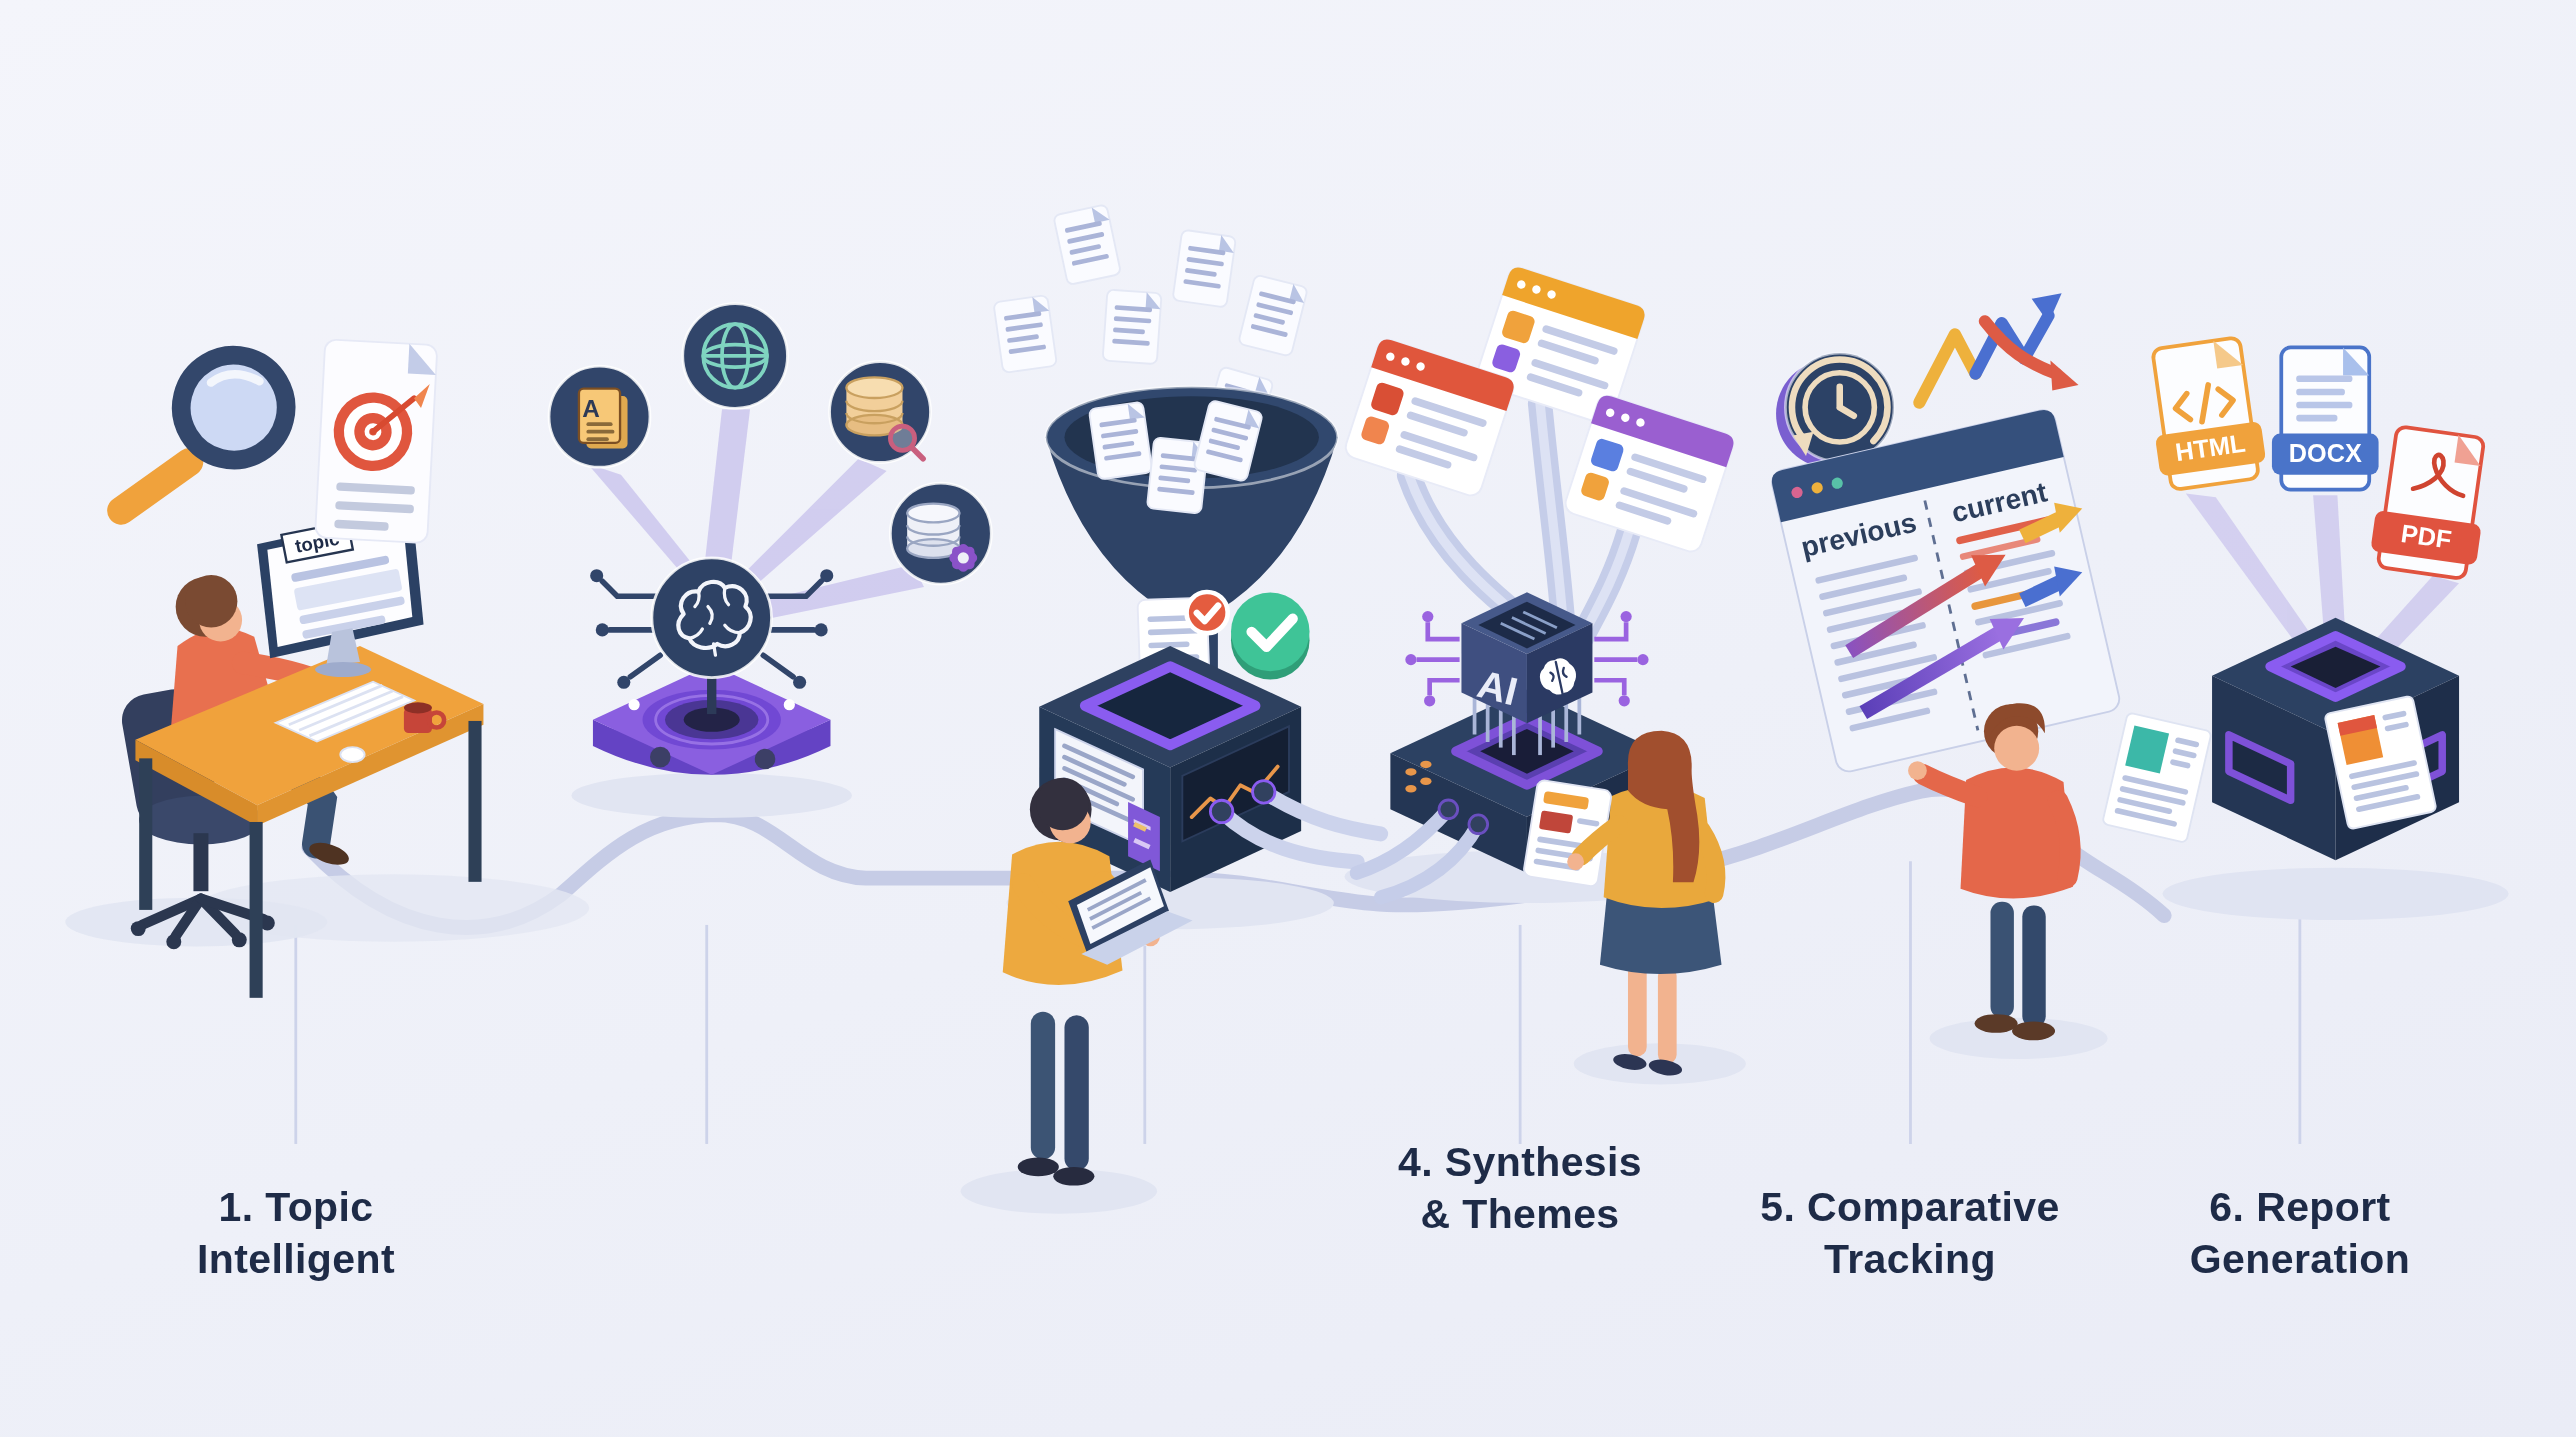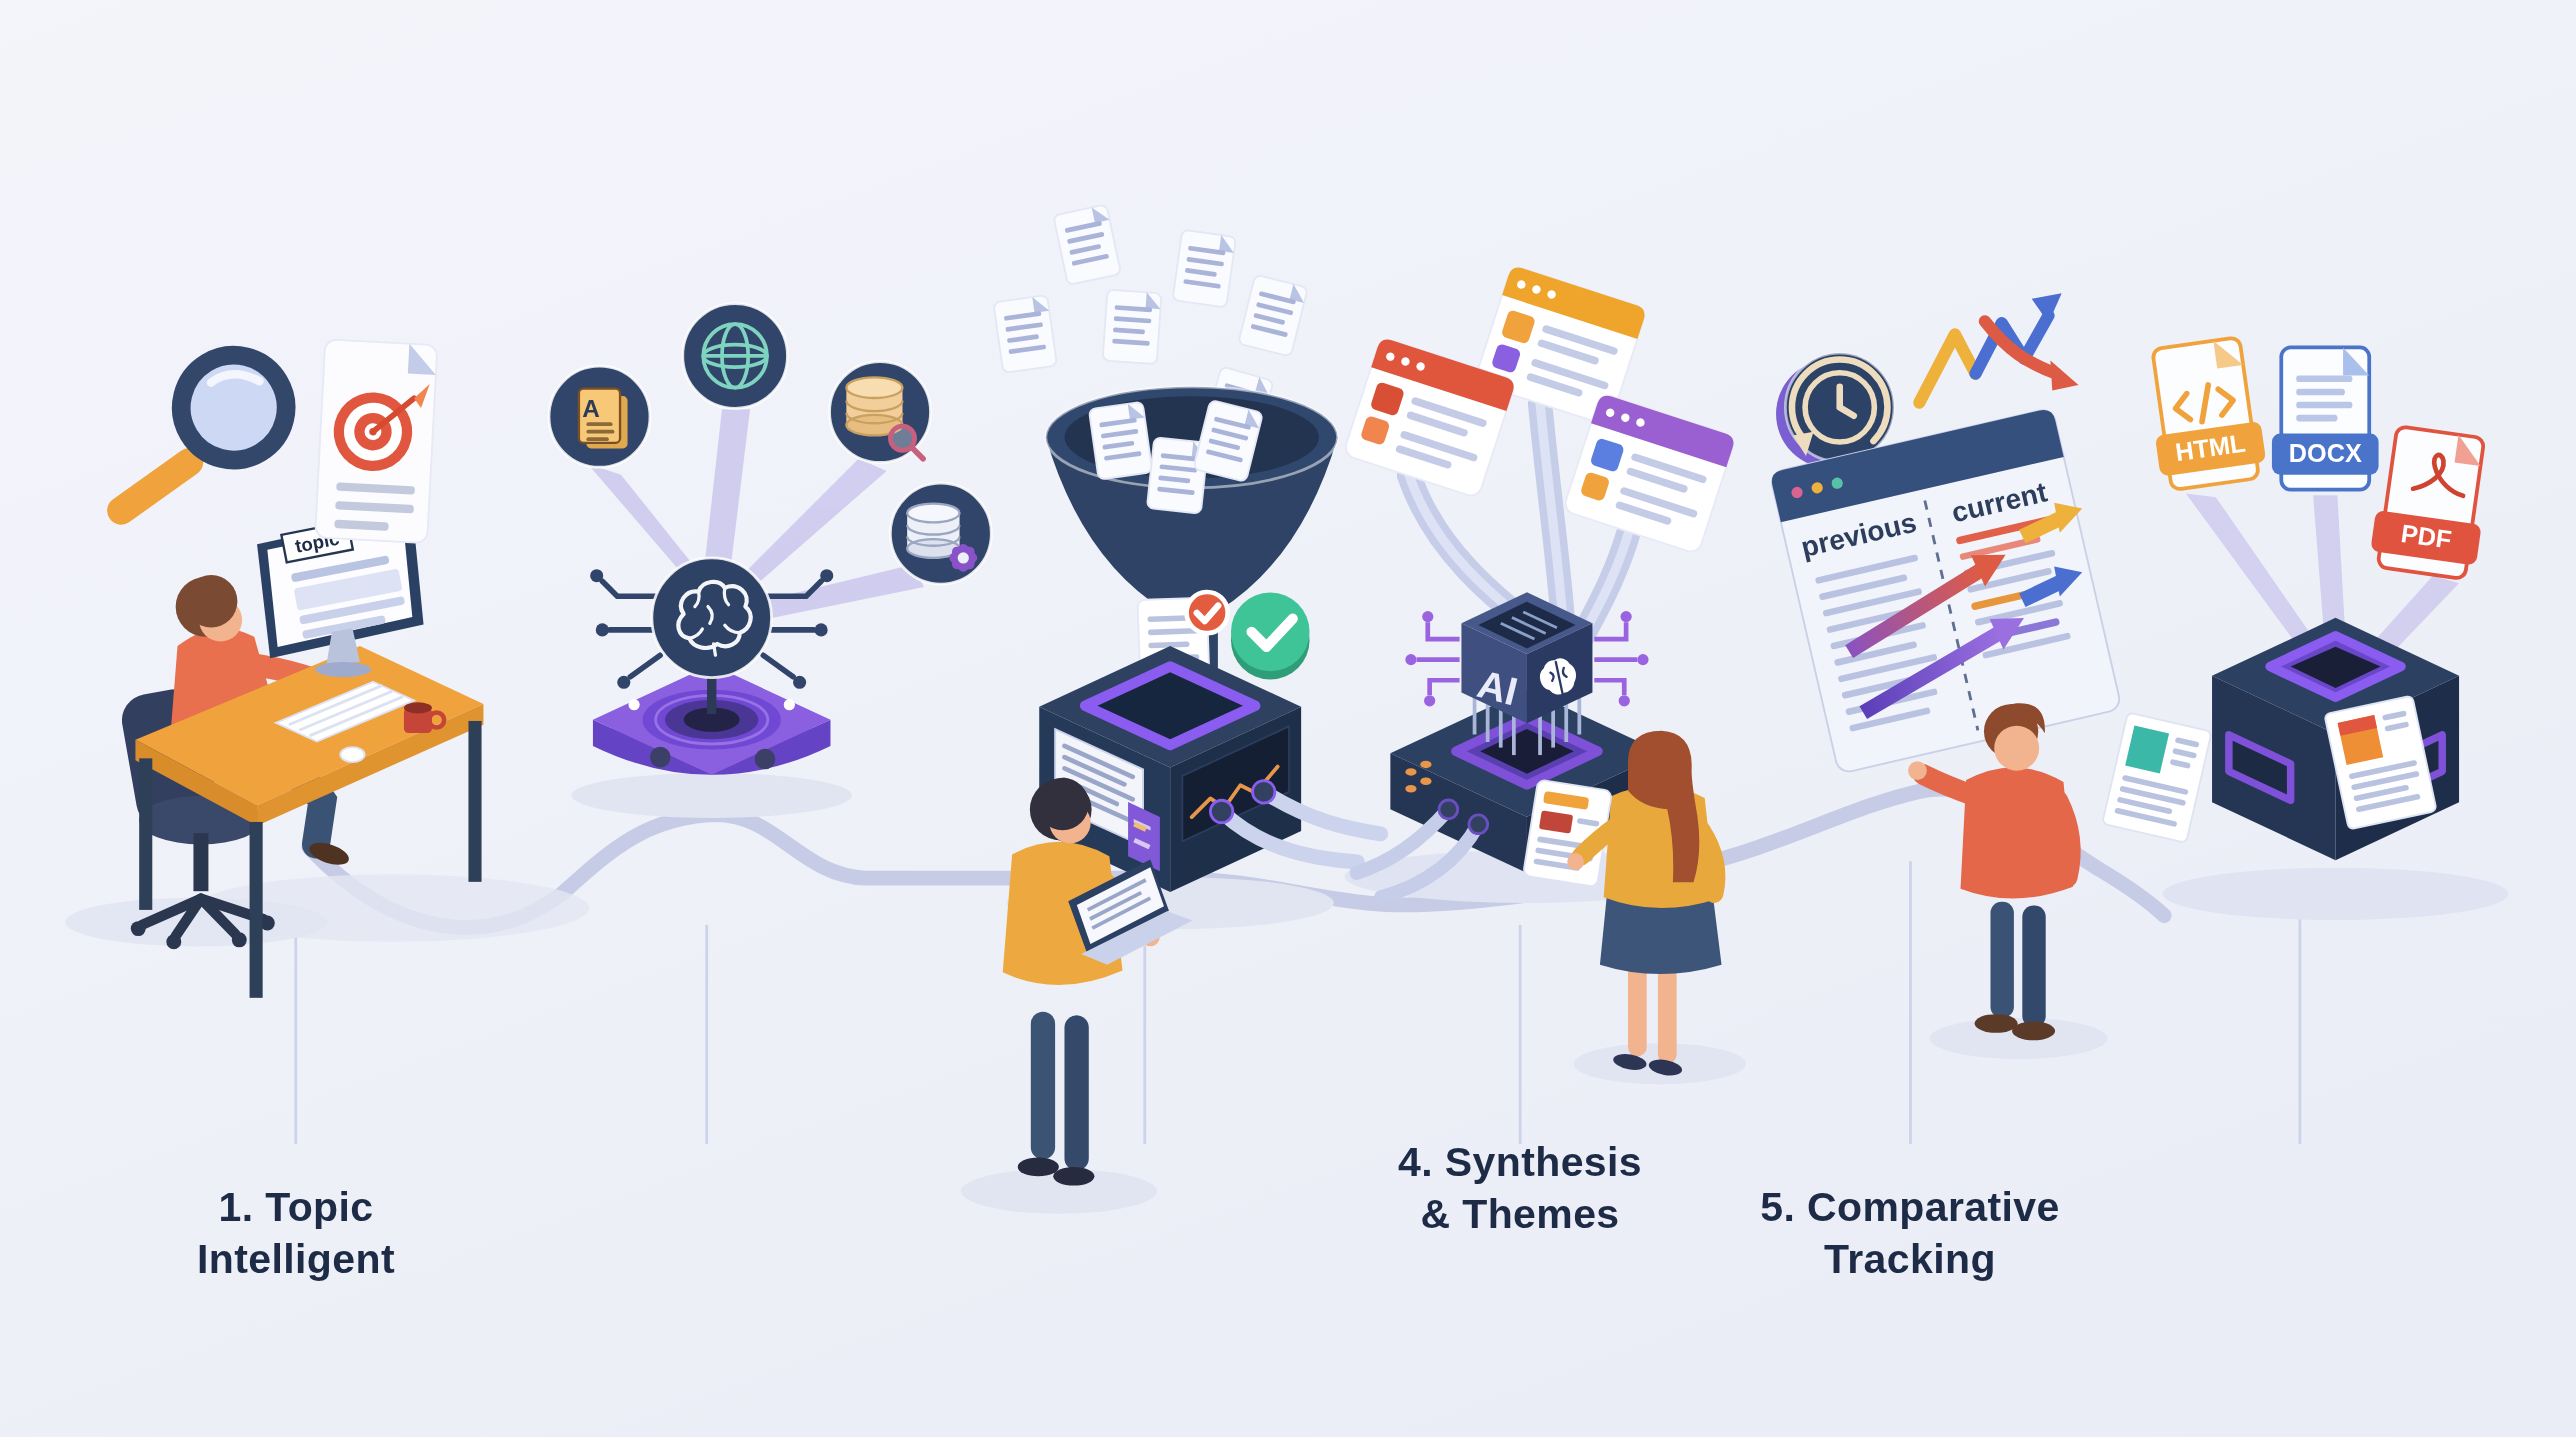--- a/index.html
+++ b/index.html
@@ -739,15 +739,19 @@
     <div>Intelligent</div>
   </div>
   <div class="step-label" style="left:1520px;top:1136px">
     <div>4. Synthesis</div>
     <div>&amp; Themes</div>
   </div>
   <div class="step-label" style="left:1910px;top:1181px">
     <div>5. Comparative</div>
     <div>Tracking</div>
   </div>
+  <div class="step-label" style="left:2300px;top:1181px">
+    <div>6. Report</div>
+    <div>Generation</div>
+  </div>
 
 </div>
 
 
 </body></html>

